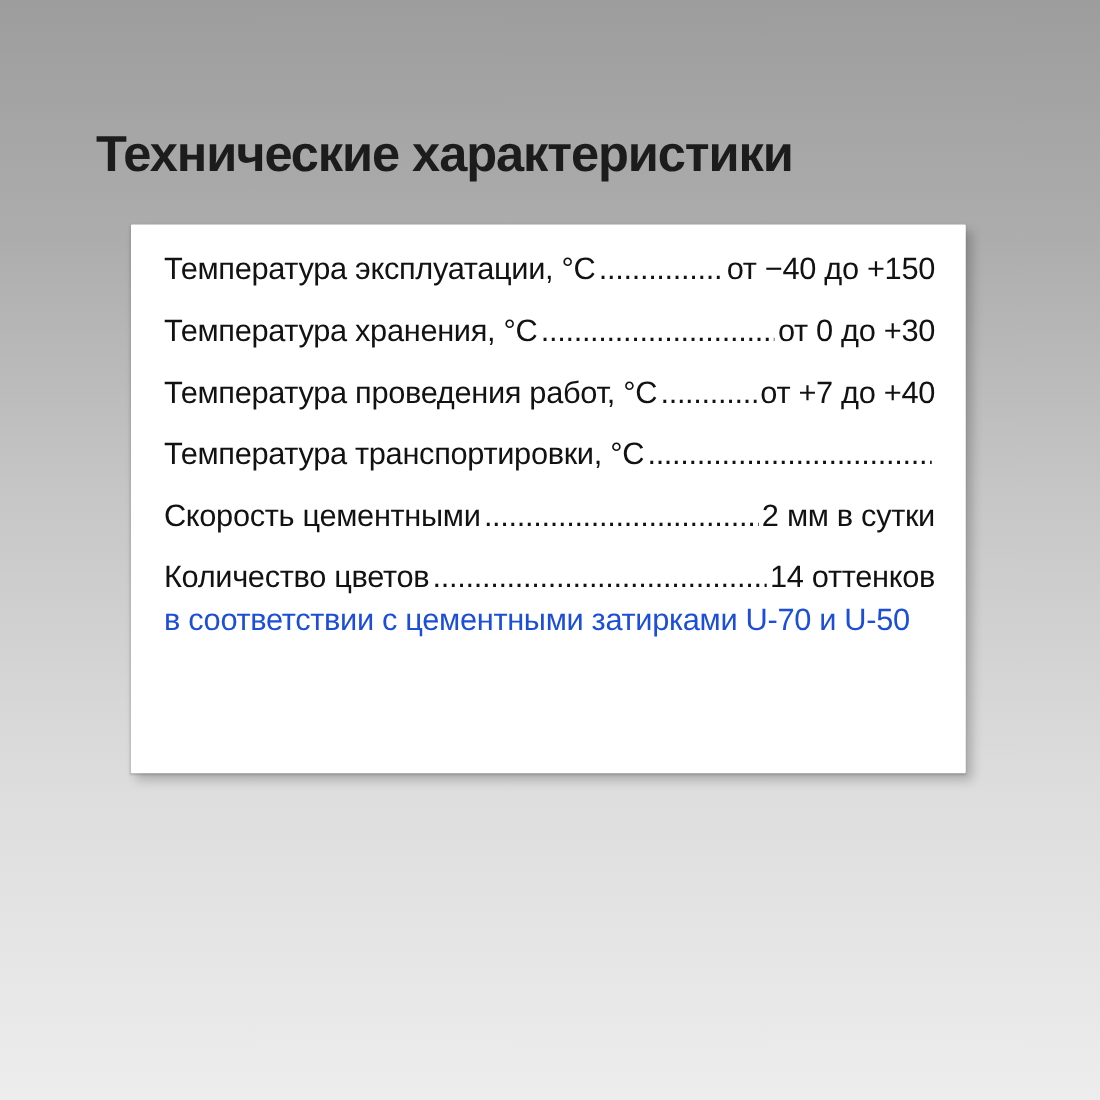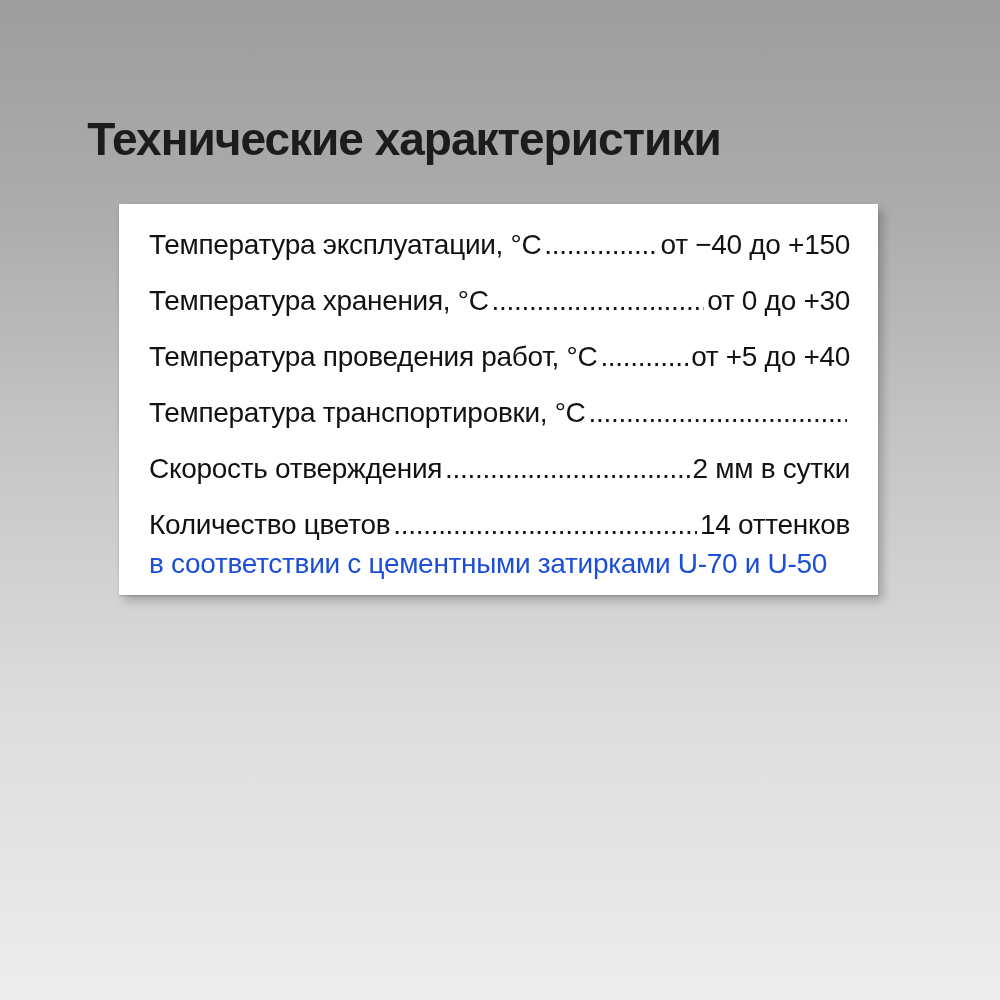--- a/index.html
+++ b/index.html
@@ -27,21 +27,21 @@
     font-size: 46px;
     font-weight: bold;
     letter-spacing: -1px;
     color: #1c1c1c;
   }
   .spec-card {
     position: absolute;
     left: 119px;
     top: 204px;
     width: 759px;
-    height: 391px;
+    height: 499px;
     background: #ffffff;
     box-sizing: border-box;
     padding: 13px 28px 0 30px;
     box-shadow: 0 1px 2px rgba(0,0,0,0.18), 5px 6px 10px rgba(0,0,0,0.22);
     border-radius: 1px;
   }
   .spec-row {
     display: flex;
     align-items: baseline;
     height: 56px;
@@ -90,30 +90,30 @@
 
     <div class="spec-row">
       <span class="spec-label">Температура хранения, °C</span>
       <span class="spec-leader">........................................................................................................................</span>
       <span class="spec-value">от 0 до +30</span>
     </div>
 
     <div class="spec-row">
       <span class="spec-label">Температура проведения работ, °C</span>
       <span class="spec-leader">........................................................................................................................</span>
-      <span class="spec-value">от +5 до +40</span>
+      <span class="spec-value">от +7 до +40</span>
     </div>
 
     <div class="spec-row">
       <span class="spec-label">Температура транспортировки, °C</span>
       <span class="spec-leader">........................................................................................................................</span>
     </div>
 
     <div class="spec-row">
-      <span class="spec-label">Скорость отверждения</span>
+      <span class="spec-label">Скорость цементными</span>
       <span class="spec-leader">........................................................................................................................</span>
       <span class="spec-value">2 мм в сутки</span>
     </div>
 
     <div class="spec-row">
       <span class="spec-label">Количество цветов</span>
       <span class="spec-leader">........................................................................................................................</span>
       <span class="spec-value">14 оттенков</span>
     </div>
 

